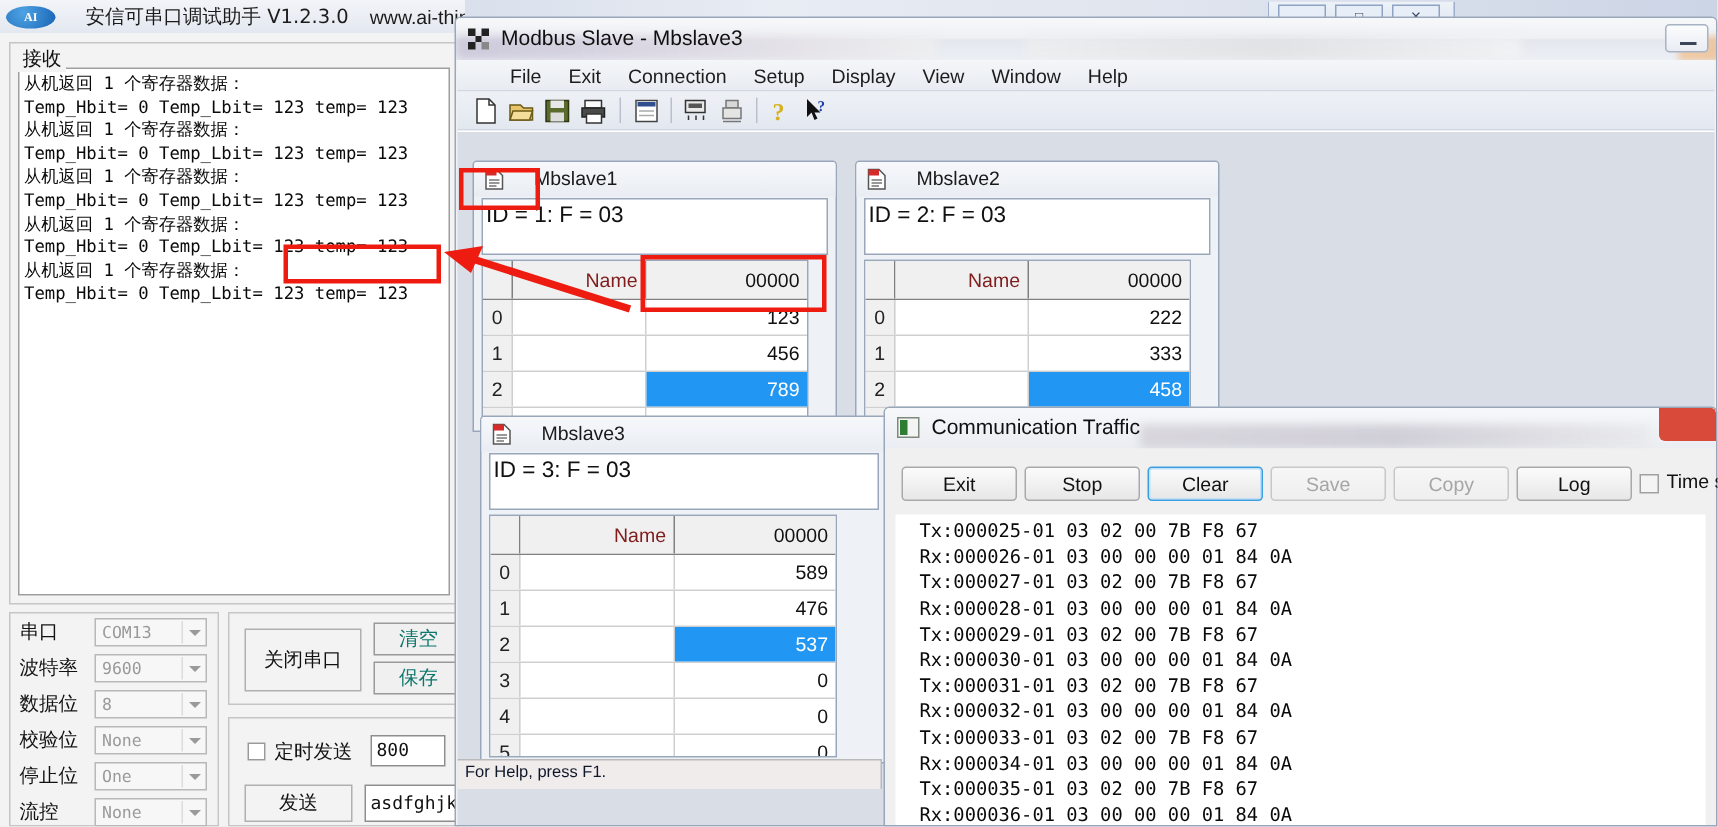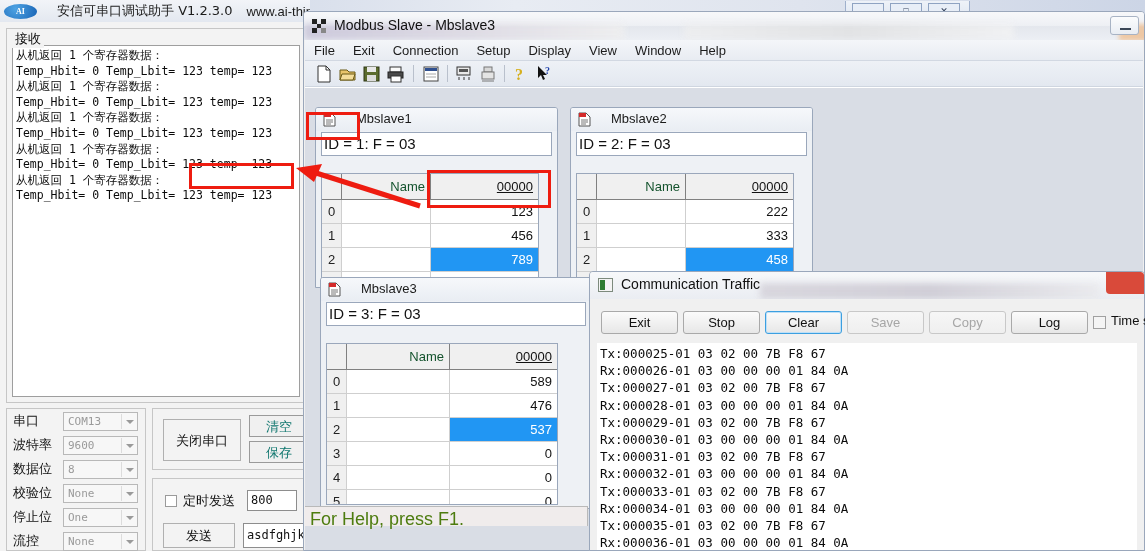--- a/index.html
+++ b/index.html
@@ -74,47 +74,47 @@
      background:linear-gradient(90deg,#efefef,#e0e0e0,#f4f4f4); filter:blur(3px); opacity:.7;}
   #mb-titlebar .blur3 { position:absolute; left:815px; top:12px; width:190px; height:17px;
      background:linear-gradient(90deg,#f0c49a,#e8b98f,#f3d6bb); filter:blur(2px); opacity:.85;}
   #mb-icon { position:absolute; left:7px; top:6px; width:16px; height:16px; }
   #mb-title-text { position:absolute; left:30px; top:5px; font-size:14px; color:#101010; white-space:nowrap;}
   #mb-min { position:absolute; right:5px; top:4px; width:29px; height:19px; border:1px solid #a8b3c4; border-radius:3px;
      background:linear-gradient(180deg,#fbfcfd,#e9edf3);}
   #mb-min i { position:absolute; left:9px; top:11px; width:11px; height:2px; background:#3b4757; display:block;}
 
   #mb-menubar { position:absolute; left:1px; top:28px; right:1px; height:21px;
-     background:linear-gradient(180deg,#f4f6f9,#e8ecf2); border-bottom:1px solid #d2d8e2; }
+     background:linear-gradient(180deg,#f4f6f9,#e8ecf2); border-bottom:1px solid #d2d8e2;padding-left:26px; }
   .mnu { float:left; padding:3px 9px 0 9px; font-size:13px; color:#1c1c1c; height:21px; font-family:"Liberation Sans",sans-serif;}
   #mb-toolbar { position:absolute; left:1px; top:49px; right:1px; height:26px;
      background:linear-gradient(180deg,#eef1f6,#e3e8f0); border-bottom:1px solid #cfd6e0;}
   .tbi { position:absolute; top:4px; width:18px; height:18px;}
   .tbsep { position:absolute; top:4px; width:1px; height:17px; background:#b9c0cc;}
   #mb-client { position:absolute; left:1px; top:75px; right:1px; bottom:0; background:#d9dde5;
      border-top:1px solid #fff; overflow:hidden;}
 
   
   .mdi { position:absolute; background:#eef1f5; border:1px solid #9aa7bb; border-radius:3px 3px 0 0; }
   .mdi-title { position:absolute; left:0; top:0; right:0; height:23px; border-radius:2px 2px 0 0;
      background:linear-gradient(180deg,#f6f8fb,#e9edf3); overflow:hidden;}
   .mdi-title .tt { position:absolute; left:27px; top:3px; font-size:13px; color:#1a1a1a; white-space:nowrap;margin-left:13px;}
   .doc-ico { position:absolute; left:6px; top:4px; width:15px; height:15px;}
-  .mdi-id { position:absolute; left:5px; top:24px; right:5px; height:24px; background:#fff; border:1px solid #9aa7bb;
+  .mdi-id { position:absolute; left:5px; top:24px; right:5px; height:38px; background:#fff; border:1px solid #9aa7bb;
      font-size:15px; color:#111; padding:2px 0 0 2px; font-family:"Liberation Sans",sans-serif;}
   .grid { position:absolute; left:5px; background:#fff; border:1px solid #9aa7bb; overflow:hidden;}
   .grow { display:flex; height:24px; border-bottom:1px solid #cfcfcf;}
   .ghead { height:26px; background:#f0f0f0; border-bottom:1px solid #808080;}
   .gc-idx { width:20px; border-right:1px solid #cfcfcf; text-align:center; font-size:13px; color:#222; line-height:23px;
      background:#f0f0f0;}
   .ghead .gc-idx { background:#f0f0f0; border-right:1px solid #808080;}
-  .gc-name { flex:1; border-right:1px solid #cfcfcf; text-align:right; padding-right:5px; font-size:13px; color:#14532d; line-height:23px;}
+  .gc-name { flex:1; border-right:1px solid #cfcfcf; text-align:right; padding-right:5px; font-size:13px; color:#7f1d1d; line-height:23px;}
   .ghead .gc-name { border-right:1px solid #808080; background:#f0f0f0; line-height:25px;}
   .gc-val { width:107px; text-align:right; padding-right:5px; font-size:13px; color:#111; line-height:23px;}
-  .ghead .gc-val { background:#f0f0f0; line-height:25px;text-decoration:underline;}
+  .ghead .gc-val { background:#f0f0f0; line-height:25px;}
   .gc-val.sel { background:#2196f3; color:#fff;}
 
   
   #ct { position:absolute; left:589px; top:271px; width:556px; height:280px;
      background:#f0f0f0; border:1px solid #9aa7bb; border-radius:4px 4px 0 0;}
   #ct-title { position:absolute; left:0; top:0; right:0; height:27px; border-radius:3px 3px 0 0; overflow:hidden;
      background:linear-gradient(180deg,#f7f8fa,#eaedf2);}
   #ct-title .blur { position:absolute; left:170px; top:11px; width:340px; height:16px;
      background:linear-gradient(90deg,#d3d0d8,#c9c6d0,#e9e9ec); filter:blur(3px); opacity:.8;}
   #ct-ico { position:absolute; left:8px; top:6px; width:15px; height:14px; border:1px solid #7d8a7d; background:#f4f4f4;}
@@ -122,25 +122,25 @@
   #ct-title-text { position:absolute; left:31px; top:4px; font-size:14px; color:#101010;}
   #ct-close { position:absolute; right:0px; top:0px; width:38px; height:22px; background:#d94a3a; border-radius:0 3px 0 4px;}
   #ct-body { position:absolute; left:1px; top:27px; right:1px; bottom:0; background:#f0f0f0;}
   .ctbtn { position:absolute; top:12px; width:77px; height:23px; border:1px solid #a9a9a9; border-radius:3px;
      background:linear-gradient(180deg,#fbfbfb,#e7e7e7); font-size:13px; color:#111; text-align:center; line-height:21px;}
   .ctbtn.dis { color:#a6a6a6; border-color:#c8c8c8; background:linear-gradient(180deg,#f6f6f6,#efefef);}
   .ctbtn.focus { border:1px solid #3c9fe0; box-shadow:0 0 0 1px #bfe0f7 inset;}
   #ct-chk { position:absolute; left:502px; top:17px; width:13px; height:13px; border:1px solid #a0a0a0; background:#f4f4f4;}
   #ct-chk-lbl { position:absolute; left:520px; top:14px; font-size:13px; color:#111; white-space:nowrap;}
   #ct-log { position:absolute; left:6px; top:44px; right:6px; bottom:0px; background:#fff; overflow:hidden;
-     font-family:"DejaVu Sans Mono",monospace; font-size:12.5px; line-height:17.2px; color:#0a0a0a; white-space:pre; padding:2px 0 0 3px;}
+     font-family:"DejaVu Sans Mono",monospace; font-size:12.5px; line-height:17.2px; color:#0a0a0a; white-space:pre; padding:2px 0 0 16px;}
 
   
   #mb-status { position:absolute; left:1px; bottom:24px; width:283px; height:20px; background:#f0ecec;
-     border-top:1px solid #b9b9b9; border-right:1px solid #b9b9b9; font-size:18px; color:#4d7c0f; padding:2px 0 0 5px;}
+     border-top:1px solid #b9b9b9; border-right:1px solid #b9b9b9; font-size:11px; color:#0f172a; padding:2px 0 0 5px;}
 
   
   .redbox { position:absolute; border:3px solid #ee1c10; }
   #arrow-svg { position:absolute; left:0; top:0; width:1145px; height:551px; pointer-events:none; }
 </style>
 </head>
 <body>
 
 <div id="backdrop">
   <div class="blobg" style="left:28px"></div>

